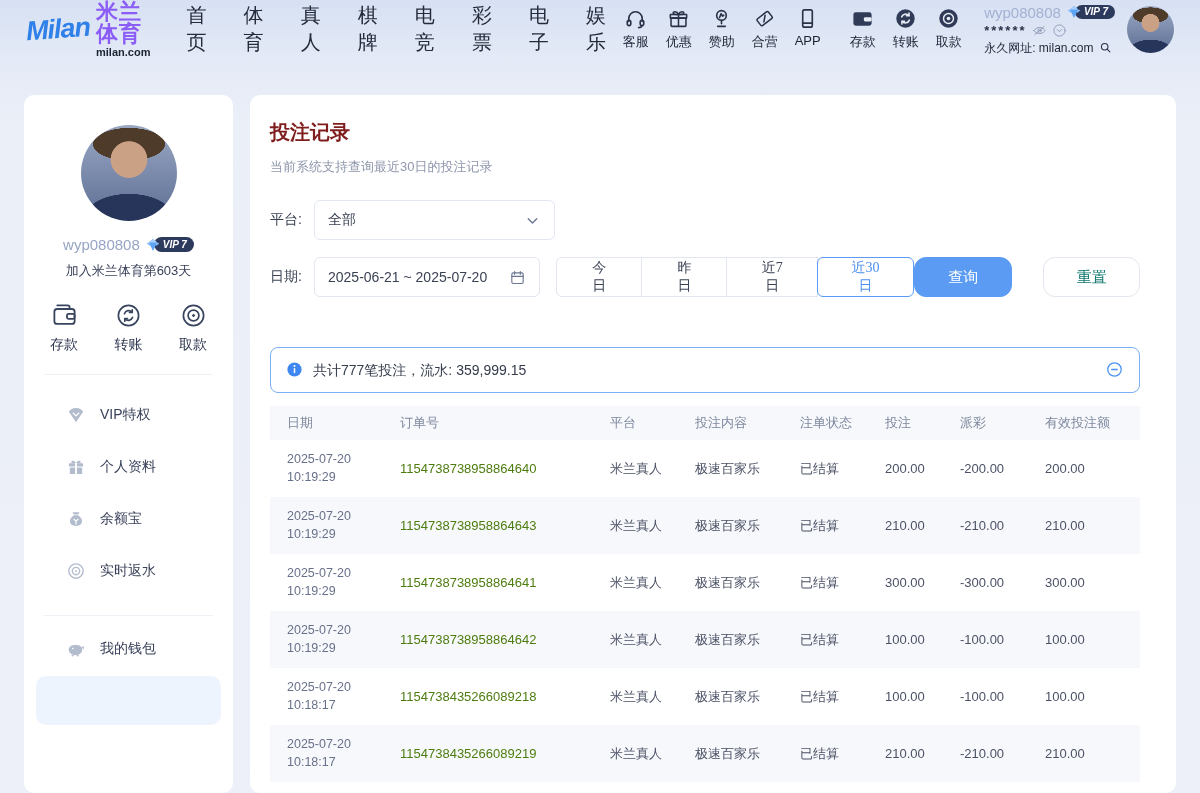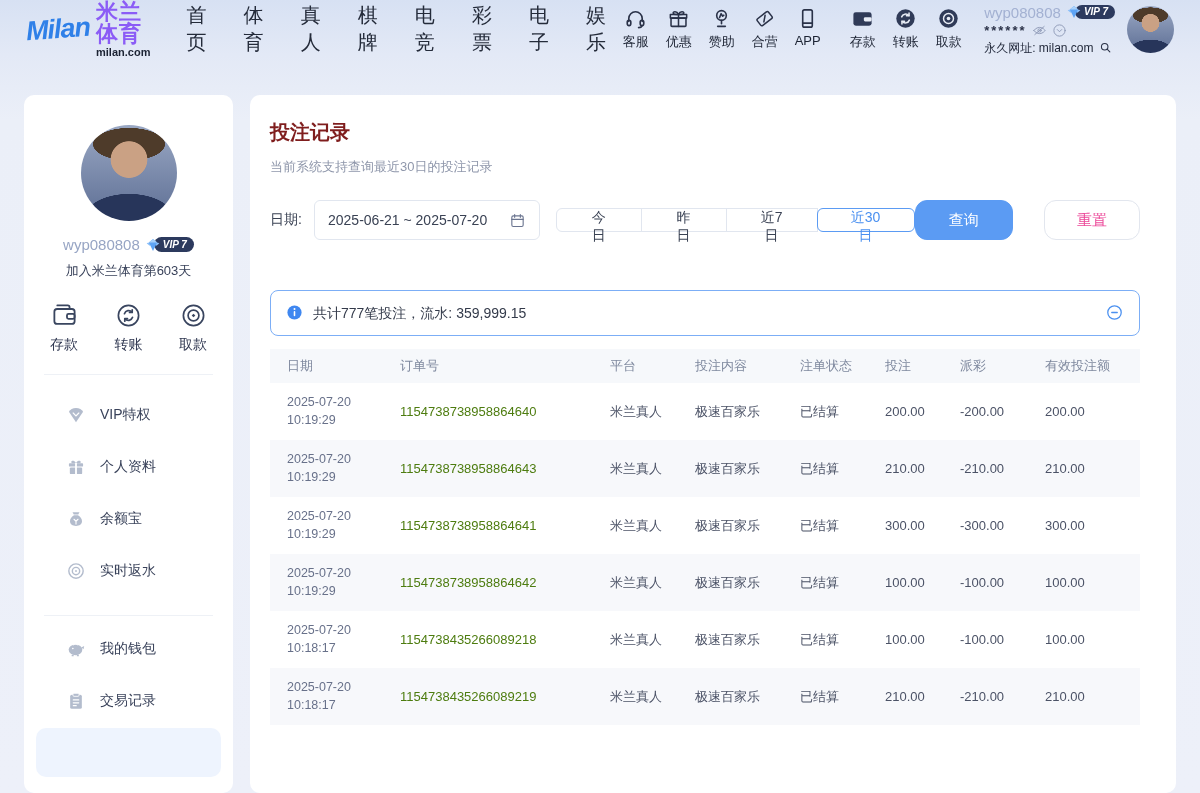--- a/index.html
+++ b/index.html
@@ -70,27 +70,27 @@
   .page-title{font-size:20px;font-weight:700;color:#7f1d1d;}
   .subtitle{font-size:13px;color:#8f97ab;margin-top:12px;}
   .filter-row{display:flex;align-items:center;margin-top:24px;}
   .filter-row + .filter-row{margin-top:17px;}
   .flabel{font-size:14px;color:#3a4254;width:44px;flex:none;}
   .select{height:40px;border:1px solid #e1e6ef;border-radius:6px;display:flex;align-items:center;justify-content:space-between;padding:0 13px;font-size:14px;color:#3a4254;background:#fff;cursor:pointer;}
   .select-platform{width:241px;}
   .select-date{width:242px;}
   .chev,.cal{width:17px;height:17px;color:#6b7590;}
   .range-group{display:flex;margin-left:16px;}
-  .range-btn{height:24px;padding:0 31px;background:#fff;border:1px solid #e1e6ef;margin-left:-1px;font-size:14px;color:#3a4254;cursor:pointer;font-family:Liberation Sans, sans-serif;}
+  .range-btn{height:40px;padding:0 31px;background:#fff;border:1px solid #e1e6ef;margin-left:-1px;font-size:14px;color:#3a4254;cursor:pointer;font-family:Liberation Serif, serif;}
   .range-btn:first-child{border-radius:6px 0 0 6px;margin-left:0;}
   .range-btn:last-child{border-radius:0 6px 6px 0;}
   .range-btn.active{border-color:var(--accent,#5b9bf3);color:var(--accent-text,#4a90f0);border-radius:6px;position:relative;z-index:1;background:#fff;}
   .btn{height:40px;border-radius:12px;font-size:15px;cursor:pointer;font-family:Liberation Sans, sans-serif;}
   .btn-primary{width:106px;margin-left:auto;background:var(--accent,#5b9bf3);border:1px solid var(--accent,#5b9bf3);color:#fff;}
-  .btn-ghost{width:104px;margin-left:31px;background:#fff;border:1px solid #e2e6ee;color:#ec4899;}
+  .btn-ghost{width:104px;margin-left:31px;background:#fff;border:1px solid #e2e6ee;color:#0f766e;}
 
   .banner{margin-top:50px;border:1px solid var(--banner-border,#7caef6);border-radius:8px;padding:12px 15px;display:flex;align-items:flex-start;background:#fff;}
   .banner .info{width:17px;height:17px;flex:none;margin-top:1px;}
   .banner-lines{margin-left:10px;font-size:14px;color:#333a4a;line-height:20px;}
   .banner-line2{margin-top:5px;}
   .red{color:var(--danger,#f25555);}
   .banner .minus{width:19px;height:19px;margin-left:auto;color:var(--accent-text,#4a90f0);cursor:pointer;}
 
   .table{margin-top:13px;font-size:13px;}
   .trow,.thead{display:grid;grid-template-columns:113px 210px 85px 105px 85px 75px 85px 1fr;align-items:center;}
@@ -352,40 +352,39 @@
             <svg viewBox="0 0 24 24">
               <ellipse cx="11.4" cy="13" rx="8.2" ry="6.4" fill="currentColor"></ellipse>
               <path d="M18.4 10.2l3.4-1.7-.8 3.9z" fill="currentColor"></path>
               <path d="M6.8 19.8h2.4M13 19.8h2.4" stroke="currentColor" stroke-width="1.8"></path>
               <circle cx="8.2" cy="11.4" r="1" fill="#fff"></circle>
               <path d="M8.8 7c1.7-.9 3.6-.9 5.3 0" fill="none" stroke="#fff" stroke-width="1.2" stroke-linecap="round"></path>
             </svg>
           </span>
           <span class="menu-label">我的钱包</span>
         </div>
-        <div class="menu-item">
-          <span class="icon">
-            <svg viewBox="0 0 24 24">
-              <rect x="5" y="4.4" width="14" height="17" rx="2" fill="currentColor"></rect>
-              <rect x="8.4" y="2.8" width="7.2" height="3.6" rx="1.2" fill="currentColor" stroke="#fff" stroke-width="1"></rect>
-              <rect x="8" y="10" width="8" height="1.5" rx=".75" fill="#fff"></rect>
-              <rect x="8" y="13.4" width="8" height="1.5" rx=".75" fill="#fff"></rect>
-              <rect x="8" y="16.8" width="5" height="1.5" rx=".75" fill="#fff"></rect>
-            </svg>
-          </span>
-          <span class="menu-label">交易记录</span>
-        </div>
         <div class="menu-item active"></div>
       </nav>
   </aside>
 
   <main class="content card">
     <h1 class="page-title">投注记录</h1>
     <p class="subtitle">当前系统支持查询最近30日的投注记录</p>
 
+    <div class="filter-row">
+      <span class="flabel">平台:</span>
+      <div class="select select-platform">
+        <span>全部</span>
+        <span class="icon chev">
+            <svg viewBox="0 0 24 24" fill="none" stroke="currentColor" stroke-width="1.9" stroke-linecap="round" stroke-linejoin="round">
+              <path d="M6 9.5l6 6 6-6"></path>
+            </svg>
+          </span>
+      </div>
+    </div>
 
     <div class="filter-row">
       <span class="flabel">日期:</span>
       <div class="select select-date">
         <span>2025-06-21  ~  2025-07-20</span>
         <span class="icon cal">
             <svg viewBox="0 0 24 24" fill="none" stroke="currentColor" stroke-width="1.6" stroke-linecap="round">
               <rect x="4" y="5.5" width="16" height="15" rx="2"></rect>
               <path d="M8 3.5v4M16 3.5v4M4 10.5h16"></path>
             </svg>

